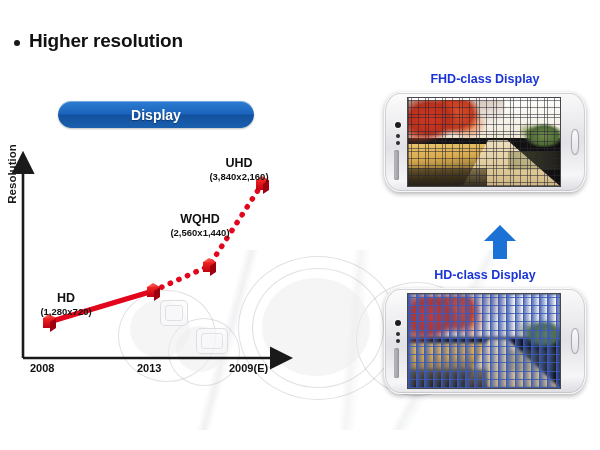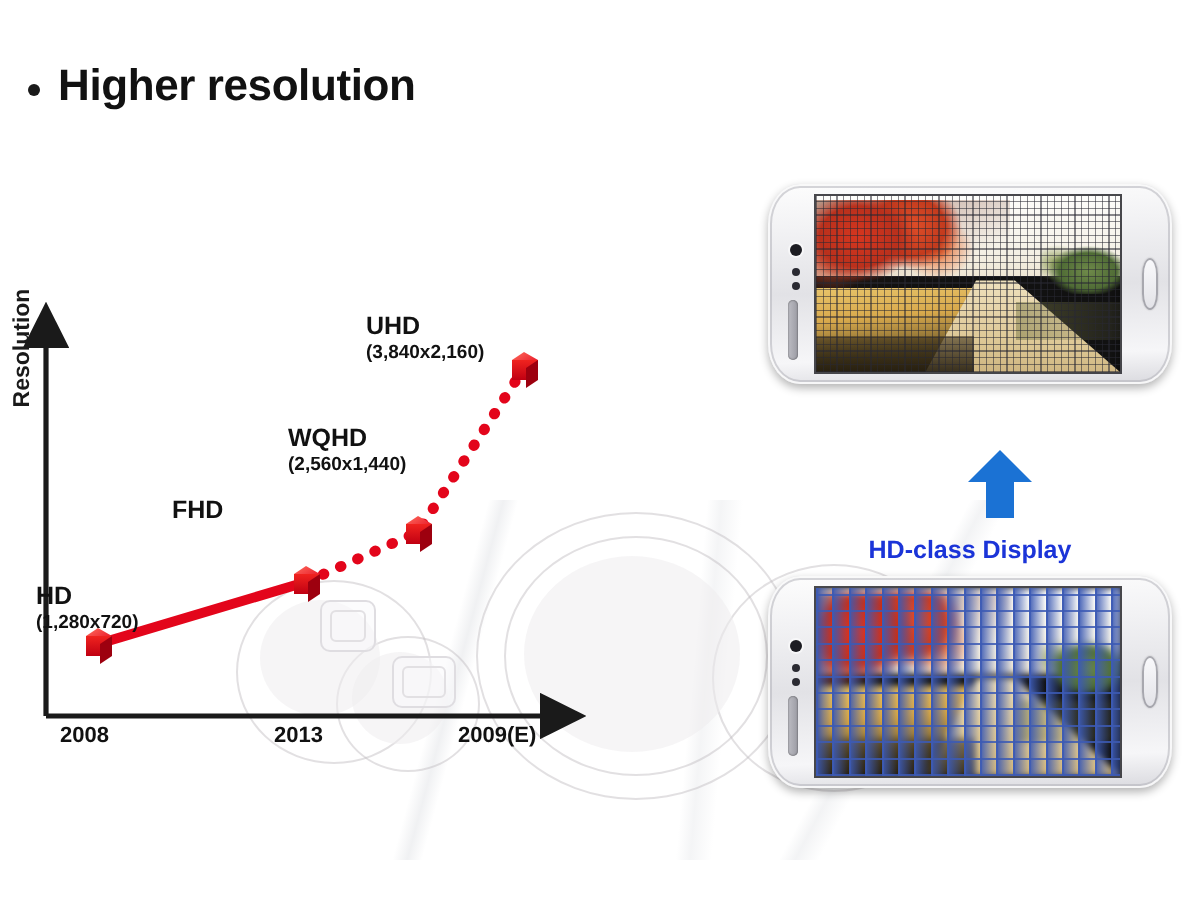--- a/index.html
+++ b/index.html
@@ -60,21 +60,21 @@
   
   .title-row{
     position:absolute;left:14px;top:30px;
     display:flex;align-items:center;gap:9px;
   }
   .title-bullet{
     width:6px;height:6px;border-radius:50%;background:#1a1a1a;
     display:block;margin-top:3px;
   }
   .title-text{
-    font-size:22px;font-weight:bold;color:#111111;
+    font-size:19px;font-weight:bold;color:#111111;
     letter-spacing:-.2px;
     font-family:"Liberation Sans", sans-serif;
   }
 
   
   .pill{
     position:absolute;left:58px;top:101px;
     width:196px;height:27px;border-radius:14px;
     background:linear-gradient(180deg,#2e7dd2 0%,#1b63bd 48%,#12529f 52%,#1a5fae 100%);
     box-shadow:0 1px 2px rgba(0,0,0,.25), inset 0 1px 0 rgba(255,255,255,.35);
@@ -90,21 +90,21 @@
   .chart{position:absolute;left:0;top:140px;width:320px;height:250px;}
   .chart svg{display:block;}
   .ylabel{
     position:absolute;left:-18px;top:168px;
     transform:rotate(-90deg);
     font-size:11.5px;font-weight:bold;color:#1a1a1a;
     font-family:"Liberation Sans", sans-serif;
     white-space:nowrap;
   }
   .dp-label{
-    position:absolute;text-align:left;
+    position:absolute;text-align:center;
     font-family:"Liberation Sans", sans-serif;
     color:#111111;line-height:1.16;
     white-space:nowrap;
   }
   .dp-name{font-size:12.5px;font-weight:bold;display:block;}
   .dp-res{font-size:9.5px;font-weight:bold;display:block;}
   .xtick{
     position:absolute;top:362px;
     font-size:11px;font-weight:bold;color:#111111;
     font-family:"Liberation Sans", sans-serif;
@@ -220,20 +220,23 @@
     <div class="wm-icon" style="left:160px;top:300px;width:26px;height:24px;"></div>
     <div class="wm-icon" style="left:196px;top:328px;width:30px;height:24px;"></div>
 
   </div>
 
   <div class="title-row">
     <span class="title-bullet"></span>
     <span class="title-text">Higher resolution</span>
   </div>
 
+  <div class="pill">
+    <span class="pill-text">Display</span>
+  </div>
 
   <div class="chart">
     <svg width="320" height="250" viewBox="0 0 320 250">
       <defs>
         <linearGradient id="cubeTop" x1="0" y1="0" x2="1" y2="1">
           <stop offset="0%" stop-color="#ff6d5e"></stop>
             <stop offset="100%" stop-color="#e3051b"></stop>
         </linearGradient>
         <linearGradient id="cubeFace" x1="0" y1="0" x2="0" y2="1">
           <stop offset="0%" stop-color="#f0231f"></stop>
@@ -280,36 +283,36 @@
     </svg>
   </div>
 
   <div class="ylabel">Resolution</div>
 
   <div class="dp-label" style="left:18px;top:291px;width:96px;">
     <span class="dp-name">HD</span>
     <span class="dp-res">(1,280x720)</span>
   </div>
   <div class="dp-label" style="left:86px;top:248px;width:110px;">
-    <span class="dp-name">FHD</span>
   </div>
   <div class="dp-label" style="left:144px;top:212px;width:112px;">
     <span class="dp-name">WQHD</span>
     <span class="dp-res">(2,560x1,440)</span>
   </div>
   <div class="dp-label" style="left:183px;top:156px;width:112px;">
     <span class="dp-name">UHD</span>
     <span class="dp-res">(3,840x2,160)</span>
   </div>
 
   <div class="xtick" style="left:30px;">2008</div>
   <div class="xtick" style="left:137px;">2013</div>
   <div class="xtick" style="left:229px;">2009(E)</div>
 
   <div class="phone-block" style="left:372px;top:72px;width:226px;height:120px;">
+    <div class="phone-caption" style="left:0;top:0;">FHD-class Display</div>
 
     <div class="phone" style="left:12px;top:20px;width:202px;height:100px;">
       <div class="cam" style="left:11px;top:30px;width:6px;height:6px;"></div>
       <div class="sensor" style="left:12px;top:42px;width:4px;height:4px;"></div>
       <div class="sensor" style="left:12px;top:49px;width:4px;height:4px;"></div>
       <div class="speaker" style="left:10px;top:58px;width:5px;height:30px;"></div>
       <div class="home-btn" style="right:7px;top:37px;width:8px;height:26px;"></div>
 
       <div class="phone-screen" style="left:24px;top:6px;width:152px;height:88px;">
         <div class="scene">

